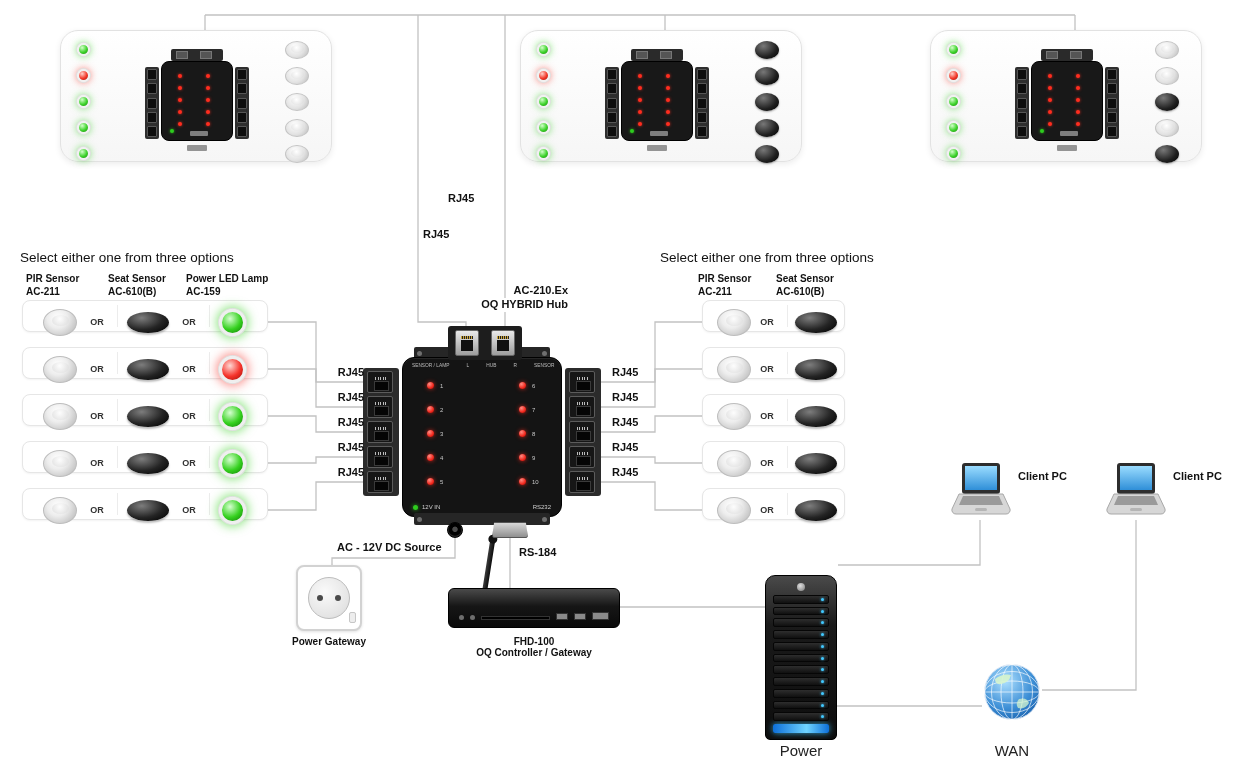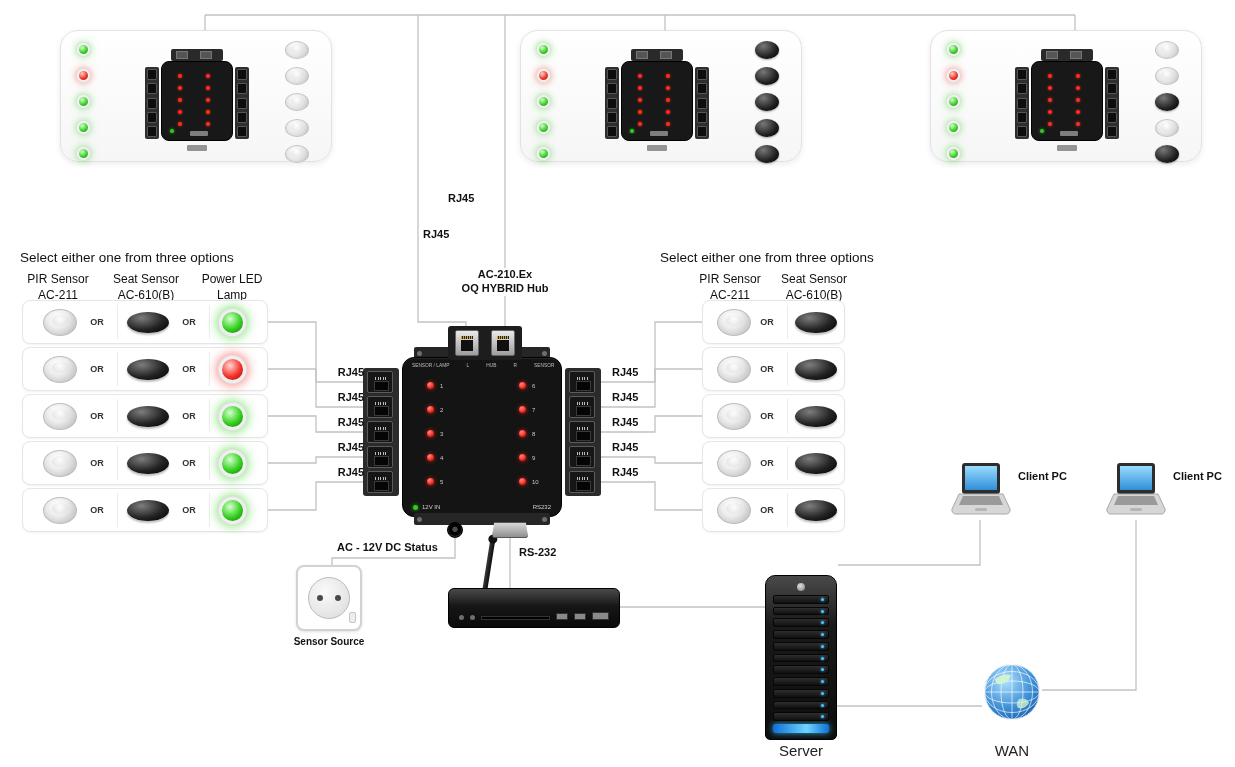--- a/index.html
+++ b/index.html
@@ -36,21 +36,21 @@
              border:1px solid #000; border-radius:8px; }
   .mh-leds { position:absolute; top:12px; display:flex; flex-direction:column; gap:8px; }
   .mh-leds.a { left:16px; } .mh-leds.b { left:44px; }
   .mh-leds span { width:4px; height:4px; border-radius:50%; background:#ff2d1f; box-shadow:0 0 3px rgba(255,45,31,.9); }
   .mh-pwr { position:absolute; left:8px; bottom:7px; width:4px; height:4px; border-radius:50%; background:#2ecc1e;
             box-shadow:0 0 3px rgba(46,204,30,.9); }
   .mh-bar { position:absolute; left:28px; bottom:4px; width:18px; height:5px; background:#7e7e7e; border-radius:1px; }
   .mh-db9 { position:absolute; left:42px; top:100px; width:20px; height:6px; background:#949494; border-radius:1px; }
 
   
-  .hub-name { position:absolute; left:440px; top:268px; width:130px; text-align:center; font-weight:bold;
+  .hub-name { position:absolute; left:440px; top:284px; width:130px; text-align:right; font-weight:bold;
               font-size:11px; line-height:1.25; z-index:3; }
   .hub-name div { background:#fff; display:inline-block; padding:0 2px; }
   .hub-toptab, .hub-bottab { position:absolute; left:414px; width:136px; height:12px; background:#262626;
               border-radius:2px; z-index:2; }
   .hub-toptab { top:347px; } .hub-bottab { top:513px; }
   .hub-toptab::before, .hub-toptab::after, .hub-bottab::before, .hub-bottab::after {
       content:''; position:absolute; top:3.5px; width:5px; height:5px; border-radius:50%; background:#6f6f6f; }
   .hub-toptab::before, .hub-bottab::before { left:3px; } .hub-toptab::after, .hub-bottab::after { right:3px; }
   .hub-ports { position:absolute; left:448px; top:326px; width:74px; height:34px; background:#1d1d1d;
                border-radius:3px; z-index:3; }
@@ -84,22 +84,22 @@
   .hub-jack::after { content:''; position:absolute; left:6px; top:9px; width:13px; height:8px; background:#050505;
                border:1px solid #3a3a3a; }
   .hub-dc { position:absolute; left:447px; top:522px; width:16px; height:16px; border-radius:50%; border:1px solid #000;
             background:radial-gradient(circle at 50% 45%, #4a4a4a 0 22%, #000 30% 58%, #242424 64%); z-index:3; }
   .hub-db9 { position:absolute; left:492px; top:522px; width:36px; height:16px; border:1px solid #555;
              background:linear-gradient(180deg,#d8d8d8,#8f8f8f); clip-path:polygon(6% 0,94% 0,100% 100%,0 100%);
              border-radius:2px; z-index:3; }
 
   
   .sec-title { position:absolute; font-size:13.5px; font-weight:normal; z-index:2; }
-  .col-head { position:absolute; font-size:12px; font-weight:normal; text-align:center; line-height:1.3; z-index:2; }
-  .opt-row { position:absolute; height:44px; background:#fff; border:1px solid #e6e6e6; border-radius:8px;
+  .col-head { position:absolute; font-size:10px; font-weight:bold; text-align:left; line-height:1.3; z-index:2; }
+  .opt-row { position:absolute; height:32px; background:#fff; border:1px solid #e6e6e6; border-radius:8px;
              box-shadow:0 1px 2px rgba(0,0,0,.05); z-index:2; }
   .opt-row.left { left:22px; width:246px; }
   .opt-row.right { left:702px; width:143px; }
   .sep { position:absolute; top:4px; bottom:4px; width:1px; background:#ececec; }
   .or { position:absolute; top:16px; width:32px; text-align:center; font-size:9px; font-weight:bold; color:#333; }
   .dome { position:absolute; left:20px; top:8px; width:34px; height:27px; border-radius:50%; border:1px solid #bdbdbd;
           background:radial-gradient(circle at 42% 32%, #ffffff 0%, #ededed 40%, #cacaca 75%, #b2b2b2); }
   .dome::after { content:''; position:absolute; left:8px; top:5px; width:17px; height:11px; border-radius:50%;
           background:radial-gradient(circle at 45% 35%, #fdfdfd, #dadada); }
   .seat { position:absolute; left:104px; top:11px; width:42px; height:21px; border-radius:50%;
@@ -576,58 +576,62 @@
     <i class="sep" style="left:84px"></i>
     <div class="seat" style="left:92px"></div>
   </div>
   <div class="opt-row right" style="top:488px">
     <div class="dome" style="left:14px"></div>
     <span class="or" style="left:48px">OR</span>
     <i class="sep" style="left:84px"></i>
     <div class="seat" style="left:92px"></div>
   </div>
 
-  <b class="cable-lbl" style="left:336px;top:541px">AC - 12V DC Status</b>
-  <b class="cable-lbl" style="left:518px;top:546px">RS-232</b>
+  <b class="cable-lbl" style="left:336px;top:541px">AC - 12V DC Source</b>
+  <b class="cable-lbl" style="left:518px;top:546px">RS-184</b>
 
   <div class="psrc">
     <div class="psrc-socket">
       <span class="hole l"></span>
         <span class="hole r"></span>
     </div>
     <span class="psrc-switch"></span>
   </div>
-  <div class="dev-lbl" style="left:287px;top:636px;width:84px;text-align:center;font-size:10px">Sensor Source</div>
+  <div class="dev-lbl" style="left:287px;top:636px;width:84px;text-align:center;font-size:10px">Power Gateway</div>
 
   <div class="fhd-ant"></div>
   <div class="fhd-body">
     <span class="fhd-btn"></span>
       <span class="fhd-btn"></span>
     <span class="fhd-slot"></span>
     <span class="fhd-port"></span>
       <span class="fhd-port"></span>
       <span class="fhd-port wide"></span>
   </div>
+  <div class="dev-lbl" style="left:438px;top:636px;width:192px;text-align:center;font-size:10px">
+    <div>FHD-100</div>
+    <div>OQ Controller / Gateway</div>
+  </div>
 
   <div class="server">
     <span class="srv-lock"></span>
     <div class="srv-slot"></div>
       <div class="srv-slot"></div>
       <div class="srv-slot"></div>
       <div class="srv-slot"></div>
     <div class="srv-slot"></div>
       <div class="srv-slot"></div>
       <div class="srv-slot"></div>
       <div class="srv-slot"></div>
     <div class="srv-slot"></div>
       <div class="srv-slot"></div>
       <div class="srv-slot"></div>
     <div class="srv-bar"></div>
   </div>
-  <div class="dev-lbl big" style="left:763px;top:742px;width:76px">Server</div>
+  <div class="dev-lbl big" style="left:763px;top:742px;width:76px">Power</div>
 
   <svg class="laptop" style="left:948px;top:462px" width="66" height="58" viewBox="0 0 66 58">
     <rect x="14" y="1" width="38" height="31" rx="3" fill="#2d2d2d"></rect>
     <rect x="17" y="4" width="32" height="24" fill="url(#scr)"></rect>
     <path d="M11 32 h44 l7 15 a4 4 0 0 1 -4 5 h-50 a4 4 0 0 1 -4 -5 z" fill="#d7d7d7" stroke="#a8a8a8"></path>
     <path d="M15 34 h36 l4 9 h-44 z" fill="#9a9a9a"></path>
     <rect x="27" y="46" width="12" height="3" rx="1.5" fill="#b5b5b5"></rect>
   </svg>
   <b class="dev-lbl" style="left:1018px;top:470px;font-size:11px">Client PC</b>
 

